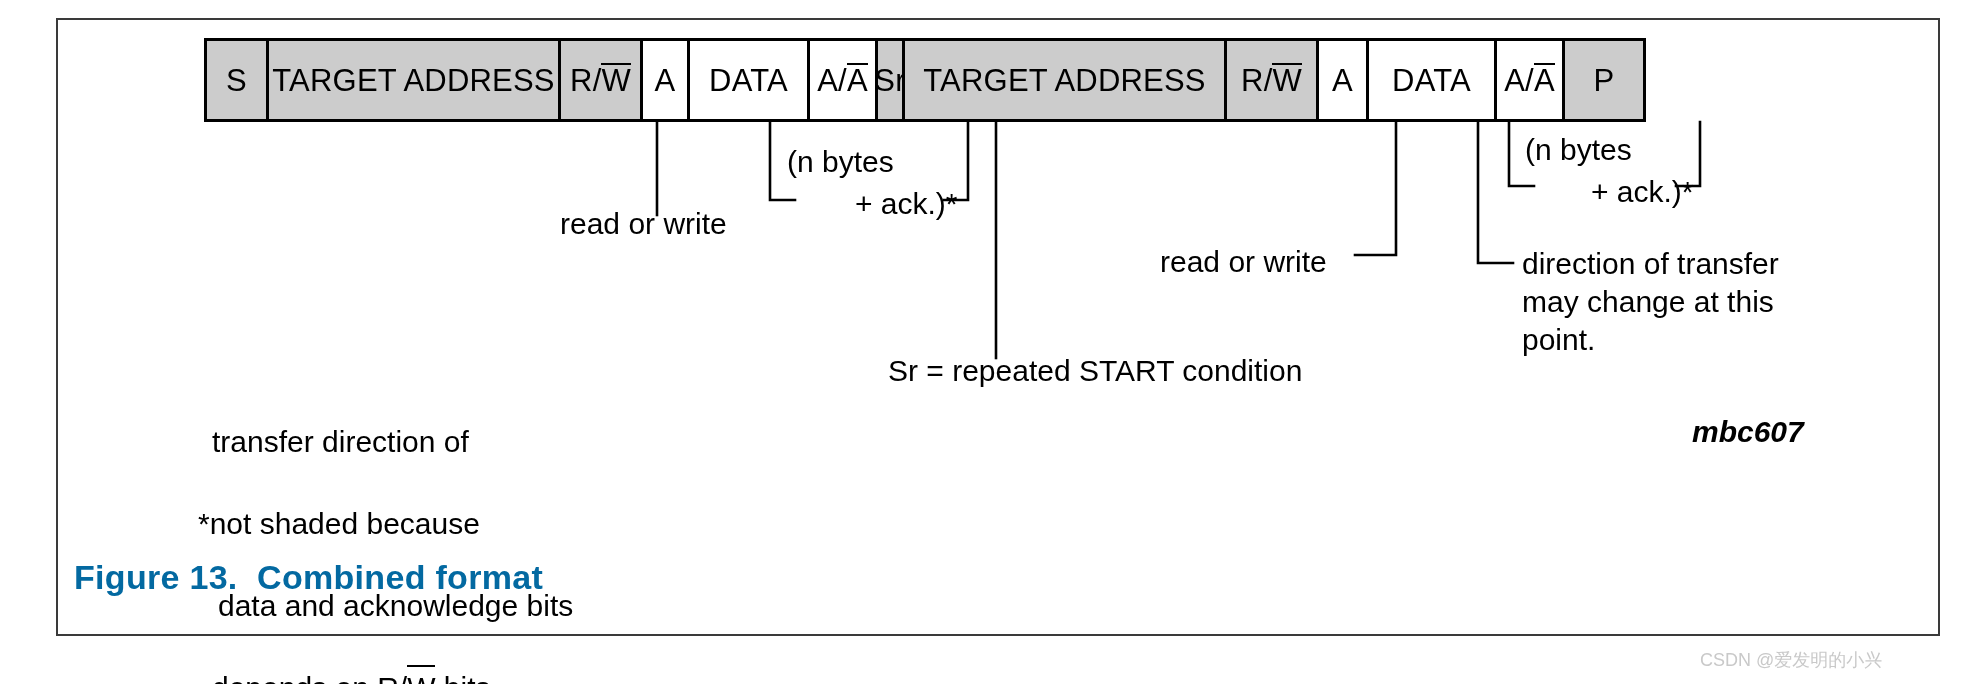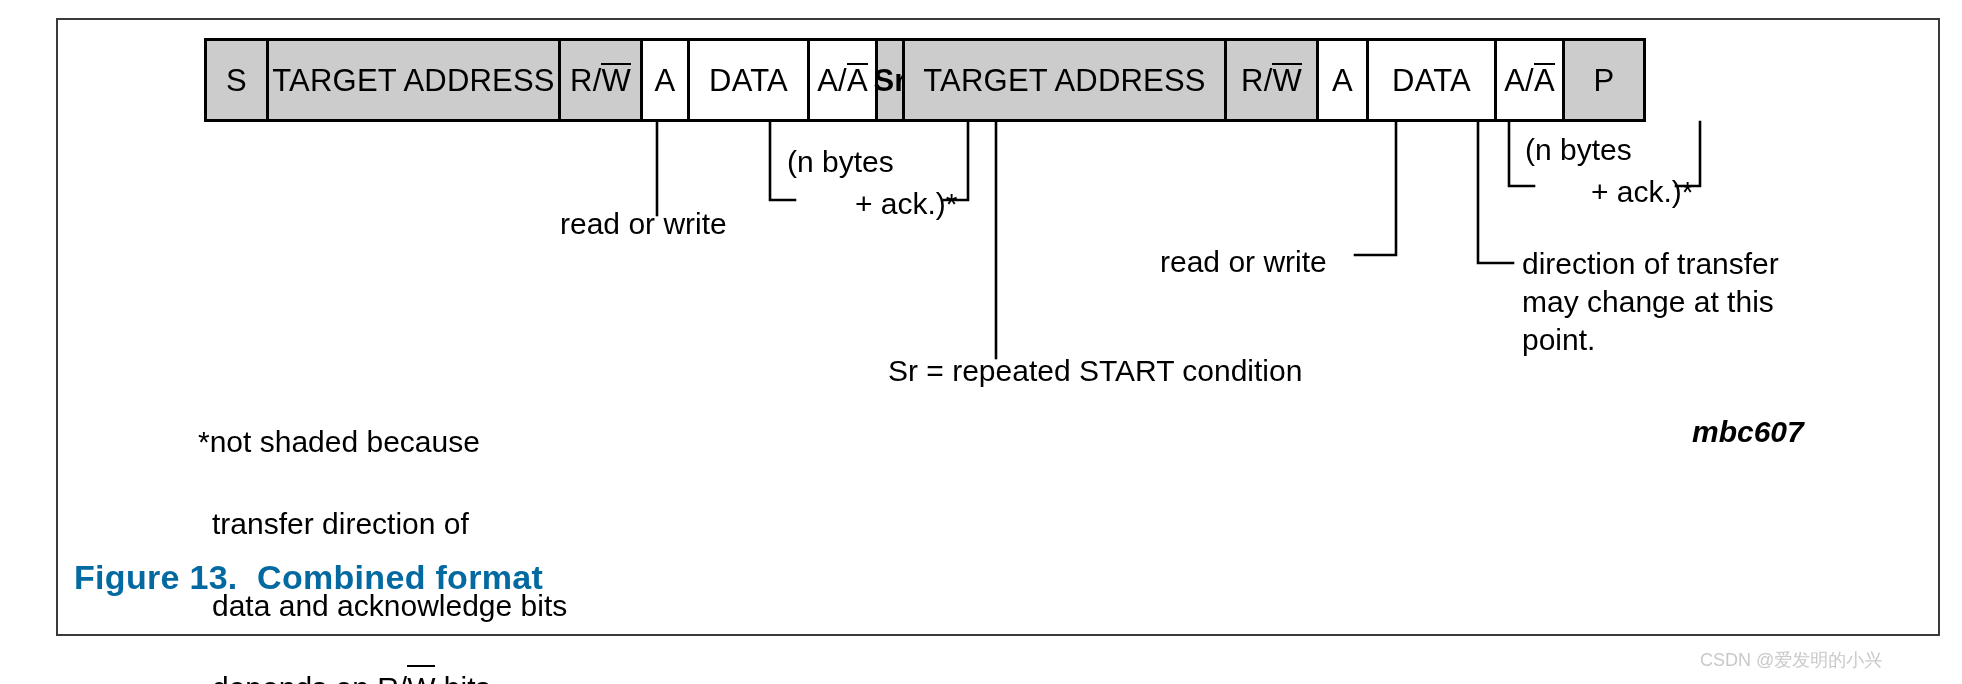--- a/index.html
+++ b/index.html
@@ -130,21 +130,21 @@
       <div class="field plain" style="width: 47px;">
         <span>A</span>
       </div>
       <div class="field plain" style="width: 120px;">
         <span>DATA</span>
       </div>
       <div class="field plain" style="width: 68px;">
         <span>A/</span>
         <span class="ov">A</span>
       </div>
-      <div class="field shaded" style="width: 27px; font-weight: bold;">
+      <div class="field shaded" style="width: 27px;">
         <span>Sr</span>
       </div>
       <div class="field shaded" style="width: 322px;">
         <span>TARGET ADDRESS</span>
       </div>
       <div class="field shaded" style="width: 92px;">
         <span>R/</span>
         <span class="ov">W</span>
       </div>
       <div class="field plain" style="width: 50px;">
@@ -193,23 +193,23 @@
 
   <div class="anno" style="left:1591px; top:173px;">+ ack.)*</div>
 
   <div class="anno small-lines" style="left:1522px; top:245px;">direction of transfer
 may change at this
 point.</div>
 
   <div class="anno" style="left:888px; top:352px;">Sr = repeated START condition</div>
 
   <div class="anno" style="left:198px; top:380px; line-height:41px;">
+    <div style="margin-left:14px;">transfer direction of</div>
     <div>*not shaded because</div>
-    <div style="margin-left:14px;">transfer direction of</div>
-    <div style="margin-left:14px;">data and acknowledge bits</div>
+    <div style="margin-left:20px;">data and acknowledge bits</div>
     <div style="margin-left:14px;"><span>depends on R/</span><span class="ov">W</span><span> bits.</span></div>
   </div>
 
   <div id="figure-caption">Figure 13.  Combined format</div>
 
   <div id="mbc-label">mbc607</div>
 
   <div id="watermark">CSDN @爱发明的小兴</div>
 
 </div>

